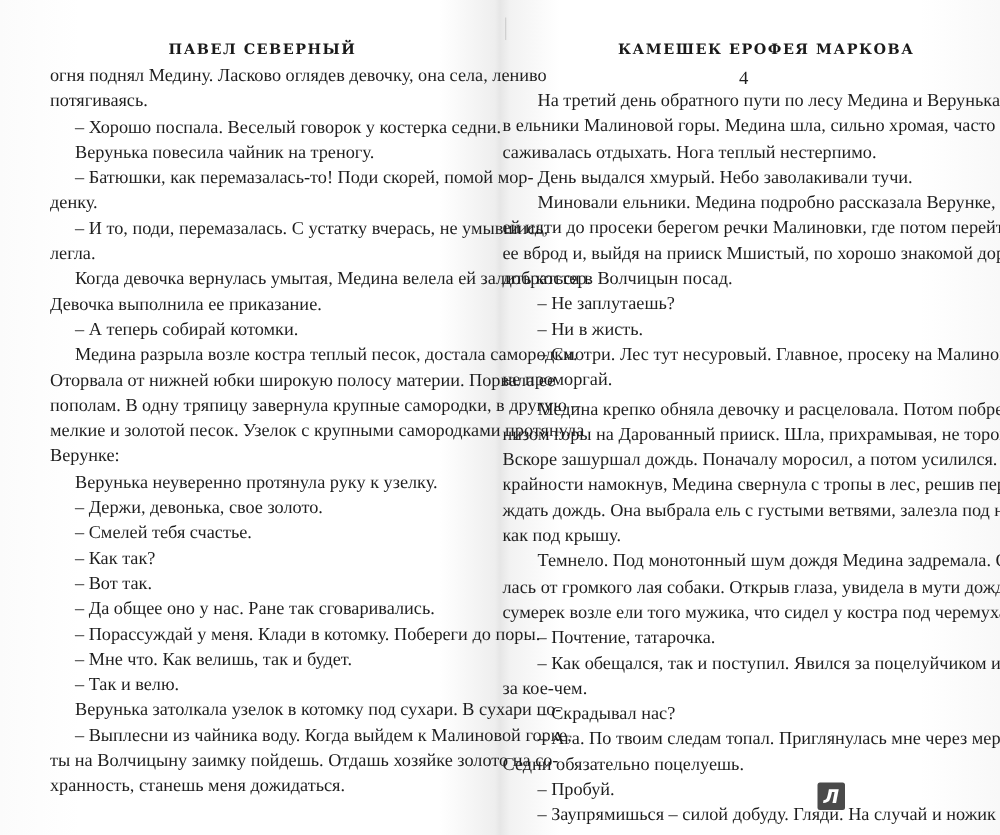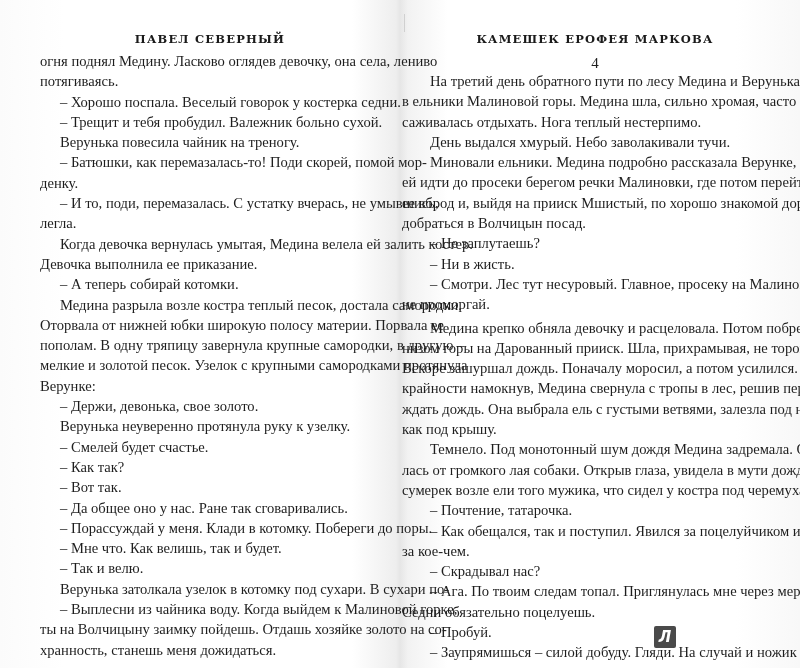--- a/index.html
+++ b/index.html
@@ -4,21 +4,21 @@
   <style>
     * { box-sizing: border-box; margin: 0; padding: 0; }
     html, body { width: 800px; height: 668px; background: #ffffff; overflow: hidden; }
     body { font-family: "Liberation Serif", "DejaVu Serif", serif; color: #1e1e1e; position: relative; }
     .spread { position: relative; width: 800px; height: 668px; background: linear-gradient(to right, #fbfbfb 0%, #ffffff 8%, #ffffff 44%, #eeeeee 49.5%, #e6e6e6 50%, #f2f2f2 51%, #ffffff 56%, #ffffff 92%, #f8f8f8 100%); }
     .page { position: absolute; top: 0; height: 659px; }
     .page-left { left: 0; width: 400px; }
     .page-right { left: 400px; width: 400px; }
     .running-head { position: absolute; top: 32px; font-family: "DejaVu Serif", serif; font-weight: bold; font-size: 11.5px; letter-spacing: 1.2px; text-transform: uppercase; color: #1a1a1a; text-align: center; width: 100%; }
     .page-left .running-head { left: 0; width: 360px; padding-left: 60px; text-align: center; }
-    .page-right .running-head { left: 0; width: 380px; padding-left: 10px; text-align: center; }
+    .page-right .running-head { left: 18px; width: 380px; padding-left: 10px; text-align: center; }
     .chapter-num { position: absolute; top: 55px; left: 0; width: 380px; padding-left: 10px; text-align: center; font-size: 15px; }
     .body { position: absolute; font-size: 14.6px; line-height: 20.3px; }
     .page-left .body { top: 51px; left: 40px; width: 352px; }
     .page-right .body { top: 71px; left: 10px; width: 352px; }
     .line { white-space: nowrap; height: 20.3px; overflow: visible; text-align: justify; text-align-last: justify; }
     .line.ind { padding-left: 20px; }
     .line.dlg { padding-left: 20px; }
     .line.last { text-align-last: left; }
     .line.gap { margin-top: 3px; }
     .page-right .line.out { margin-left: -8px; }
@@ -33,37 +33,36 @@
 
 <div class="spread">
   <div class="spine-mark"></div>
 
   <div class="page page-left">
     <div class="running-head">Павел Северный</div>
     <div class="body" id="left-body">
         <div class="line ">огня поднял Медину. Ласково оглядев девочку, она села, лениво</div>
         <div class="line last">потягиваясь.</div>
         <div class="line dlg last">– Хорошо поспала. Веселый говорок у костерка седни.</div>
-        <div class="line dlg last">– Трещит и тебя пробудил. Валежник больно сухой.</div>
         <div class="line ind last">Верунька повесила чайник на треногу.</div>
         <div class="line dlg">– Батюшки, как перемазалась-то! Поди скорей, помой мор-</div>
         <div class="line last">денку.</div>
         <div class="line dlg">– И то, поди, перемазалась. С устатку вчерась, не умывшись,</div>
         <div class="line last">легла.</div>
         <div class="line ind">Когда девочка вернулась умытая, Медина велела ей залить костер.</div>
         <div class="line last">Девочка выполнила ее приказание.</div>
         <div class="line dlg last">– А теперь собирай котомки.</div>
         <div class="line ind">Медина разрыла возле костра теплый песок, достала самородки.</div>
         <div class="line ">Оторвала от нижней юбки широкую полосу материи. Порвала ее</div>
         <div class="line ">пополам. В одну тряпицу завернула крупные самородки, в другую –</div>
         <div class="line ">мелкие и золотой песок. Узелок с крупными самородками протянула</div>
         <div class="line last">Верунке:</div>
+        <div class="line ind last">Верунька неуверенно протянула руку к узелку.</div>
         <div class="line dlg last">– Держи, девонька, свое золото.</div>
-        <div class="line ind last">Верунька неуверенно протянула руку к узелку.</div>
-        <div class="line dlg last">– Смелей будет счастье.</div>
+        <div class="line dlg last">– Смелей тебя счастье.</div>
         <div class="line dlg last">– Как так?</div>
         <div class="line dlg last">– Вот так.</div>
         <div class="line dlg last">– Да общее оно у нас. Ране так сговаривались.</div>
         <div class="line dlg last">– Порассуждай у меня. Клади в котомку. Побереги до поры.</div>
         <div class="line dlg last">– Мне что. Как велишь, так и будет.</div>
         <div class="line dlg last">– Так и велю.</div>
         <div class="line ind">Верунька затолкала узелок в котомку под сухари. В сухари по-</div>
         <div class="line dlg">– Выплесни из чайника воду. Когда выйдем к Малиновой горке,</div>
         <div class="line ">ты на Волчицыну заимку пойдешь. Отдашь хозяйке золото на со-</div>
         <div class="line last">хранность, станешь меня дожидаться.</div>

